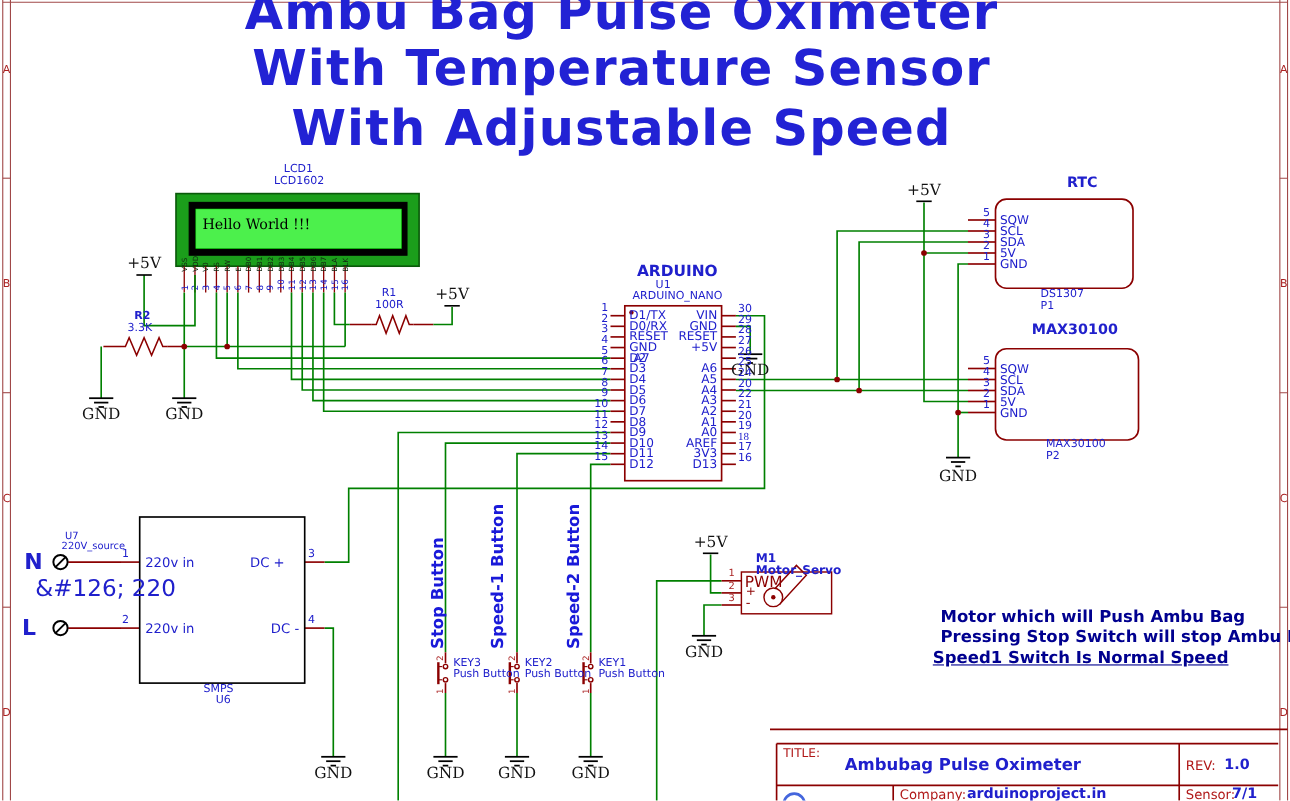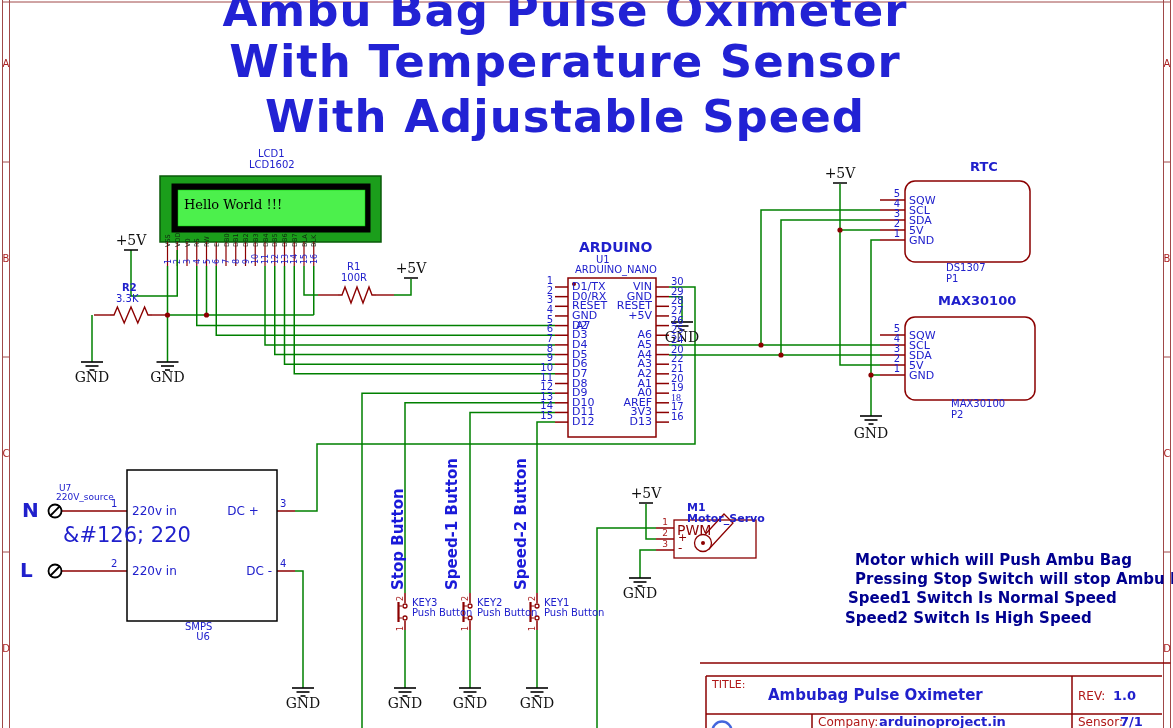--- a/index.html
+++ b/index.html
@@ -291,21 +291,21 @@
   <div class="t ref" style="left:946px;top:274px;">P1</div>
 
   <div class="t head" style="left:938px;top:294px;">MAX30100</div>
   <div class="t ref" style="left:951px;top:399px;">MAX30100</div>
   <div class="t ref" style="left:951px;top:410px;">P2</div>
 
   <div class="t ref" style="left:59px;top:484px;font-size:9px;">U7</div>
   <div class="t ref" style="left:56px;top:493px;font-size:9px;">220V_source</div>
   <div class="t bterm" style="left:22px;top:500px;">N</div>
   <div class="t bterm" style="left:20px;top:560px;">L</div>
-  <div class="t blue" style="left:32px;top:524px;font-size:21px;margin-left:31px;">&amp;#126; 220</div>
+  <div class="t blue" style="left:32px;top:524px;font-size:21px;">&amp;#126; 220</div>
   <div class="t pin" style="left:132px;top:505px;font-size:12px;">220v in</div>
   <div class="t pin" style="left:132px;top:565px;font-size:12px;">220v in</div>
   <div class="t pin" style="left:214px;top:505px;font-size:12px;width:58px;text-align:center;">DC +</div>
   <div class="t pin" style="left:214px;top:565px;font-size:12px;width:58px;text-align:right;">DC -</div>
   <div class="t num" style="left:111px;top:499px;">1</div>
   <div class="t num" style="left:111px;top:559px;">2</div>
   <div class="t num" style="left:280px;top:499px;">3</div>
   <div class="t num" style="left:280px;top:559px;">4</div>
   <div class="t ref" style="left:185px;top:622px;width:36px;text-align:left;">SMPS</div>
   <div class="t ref" style="left:185px;top:632px;width:36px;text-align:center;">U6</div>
@@ -314,22 +314,21 @@
   <div class="t head" style="left:687px;top:513px;font-size:11px;">Motor_Servo</div>
   <div class="t" style="left:677px;top:523px;font-size:14px;color:#8b0000;position:absolute;">PWM</div>
   <div class="t" style="left:678px;top:532px;font-size:11px;color:#8b0000;position:absolute;">+</div>
   <div class="t" style="left:678px;top:542px;font-size:12px;color:#8b0000;position:absolute;">-</div>
   <div class="t rnum" style="left:652px;top:518px;width:16px;text-align:right;">1</div>
   <div class="t rnum" style="left:652px;top:529px;width:16px;text-align:right;">2</div>
   <div class="t rnum" style="left:652px;top:540px;width:16px;text-align:right;">3</div>
 
   <div class="t note" style="left:855px;top:553px;">Motor which will Push Ambu Bag</div>
   <div class="t note" style="left:855px;top:572px;">Pressing Stop Switch will stop Ambu Bag</div>
-  <div class="t note" style="left:848px;top:591px;">Speed1 Switch Is Normal Speed</div>
-  <div class="t note" style="left:845px;top:611px;">Speed2 Switch Is High Speed</div>
+  <div class="t note" style="left:848px;top:591px;text-decoration:underline;">Speed1 Switch Is Normal Speed</div>
 
   <div class="t tbl" style="left:712px;top:679px;">TITLE:</div>
   <div class="t tblv" style="left:768px;top:688px;font-size:15px;">Ambubag Pulse Oximeter</div>
   <div class="t tbl" style="left:1078px;top:690px;font-size:12px;">REV:</div>
   <div class="t tblv" style="left:1113px;top:689px;font-size:13px;">1.0</div>
   <div class="t tbl" style="left:818px;top:716px;font-size:12px;">Company:</div>
   <div class="t tblv" style="left:879px;top:715px;font-size:13px;">arduinoproject.in</div>
   <div class="t tbl" style="left:1078px;top:716px;font-size:12px;">Sensor:</div>
   <div class="t tblv" style="left:1120px;top:715px;font-size:13px;">7/1</div>
 

